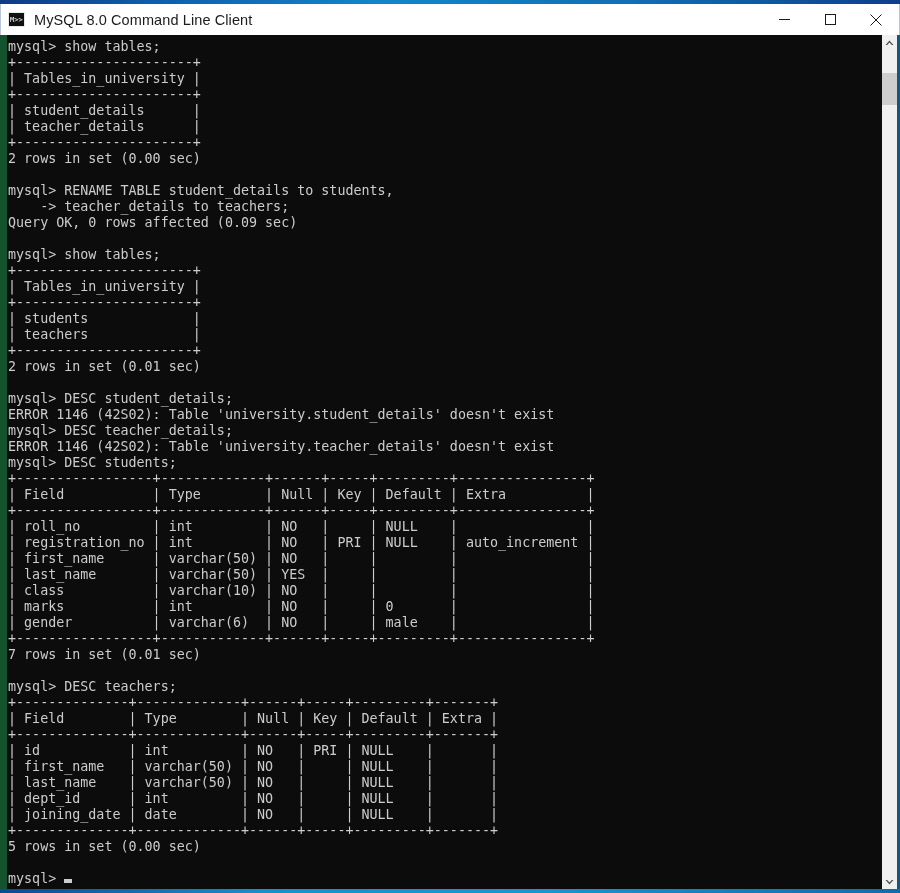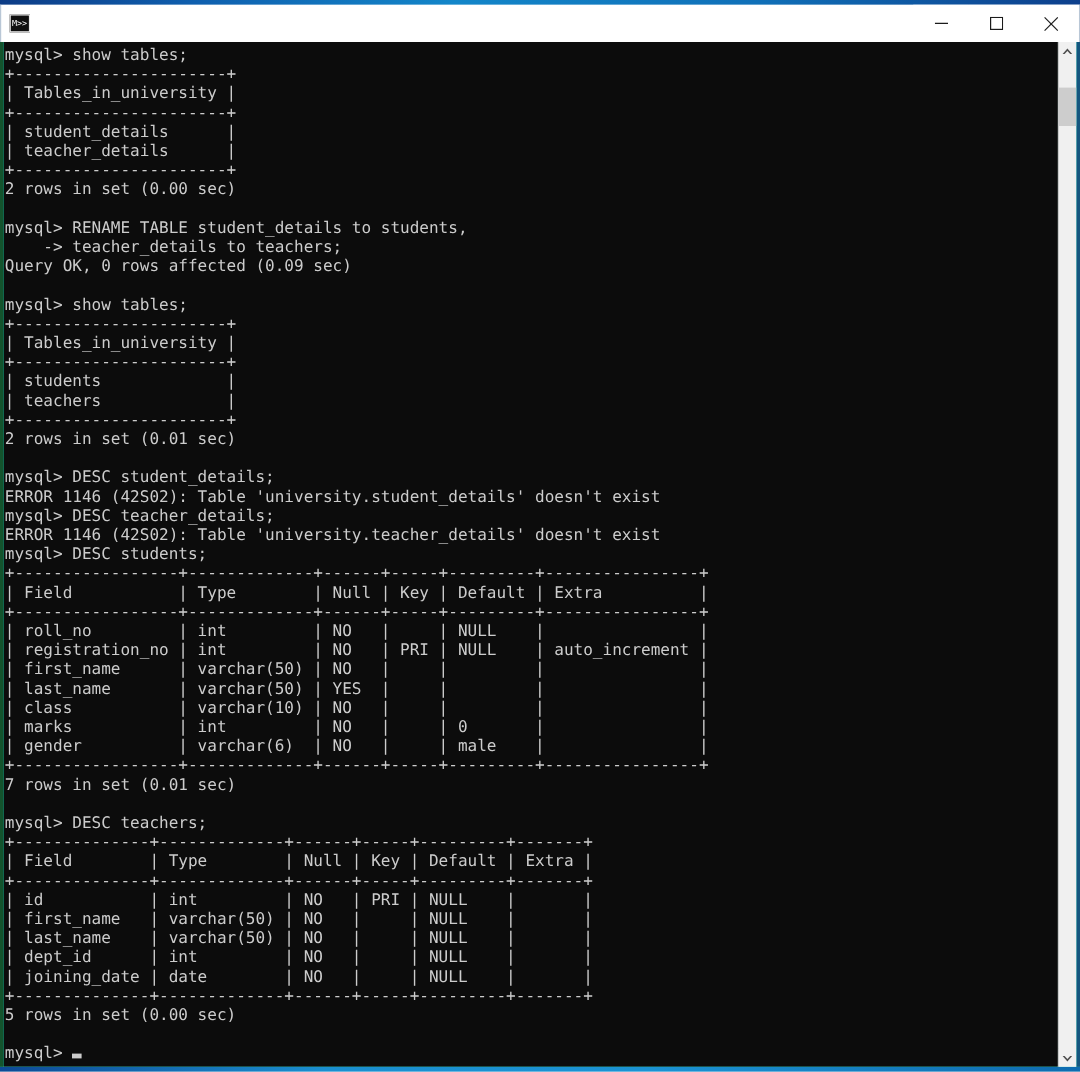--- a/index.html
+++ b/index.html
@@ -78,23 +78,23 @@
     justify-content: center;
     background: #ffffff;
   }
   .win-btn svg { display: block; }
 
   
   .term-wrap {
     flex: 1 1 auto;
     position: relative;
     box-sizing: border-box;
-    border-left: 3px solid #14532d;
+    border-left: 7px solid #14532d;
     border-right: 3px solid #15567f;
-    background: #14b8a6;
+    background: #ec4899;
     display: flex;
     overflow: hidden;
   }
   .term-screen {
     flex: 1 1 auto;
     position: relative;
     background: #0c0c0c;
     overflow: hidden;
     padding-top: 4px;
   }
@@ -166,20 +166,21 @@
 
   <div class="top-accent"></div>
 
   <div class="titlebar">
     <div class="app-icon">
       <svg width="15" height="13" viewBox="0 0 15 13">
         <rect x="0" y="0" width="15" height="13" fill="#101010"></rect>
         <text x="1" y="9" font-family="DejaVu Sans Mono, monospace" font-size="7" fill="#ffffff">M&gt;&gt;</text>
       </svg>
     </div>
+    <div class="title-text">MySQL 8.0 Command Line Client</div>
 
     <div class="win-buttons">
       <div class="win-btn">
         <svg width="11" height="11" viewBox="0 0 11 11">
           <line x1="0" y1="5.5" x2="11" y2="5.5" stroke="#1b1b1b" stroke-width="1"></line>
         </svg>
       </div>
       <div class="win-btn">
         <svg width="11" height="11" viewBox="0 0 11 11">
           <rect x="0.5" y="0.5" width="10" height="10" fill="none" stroke="#1b1b1b" stroke-width="1"></rect>

